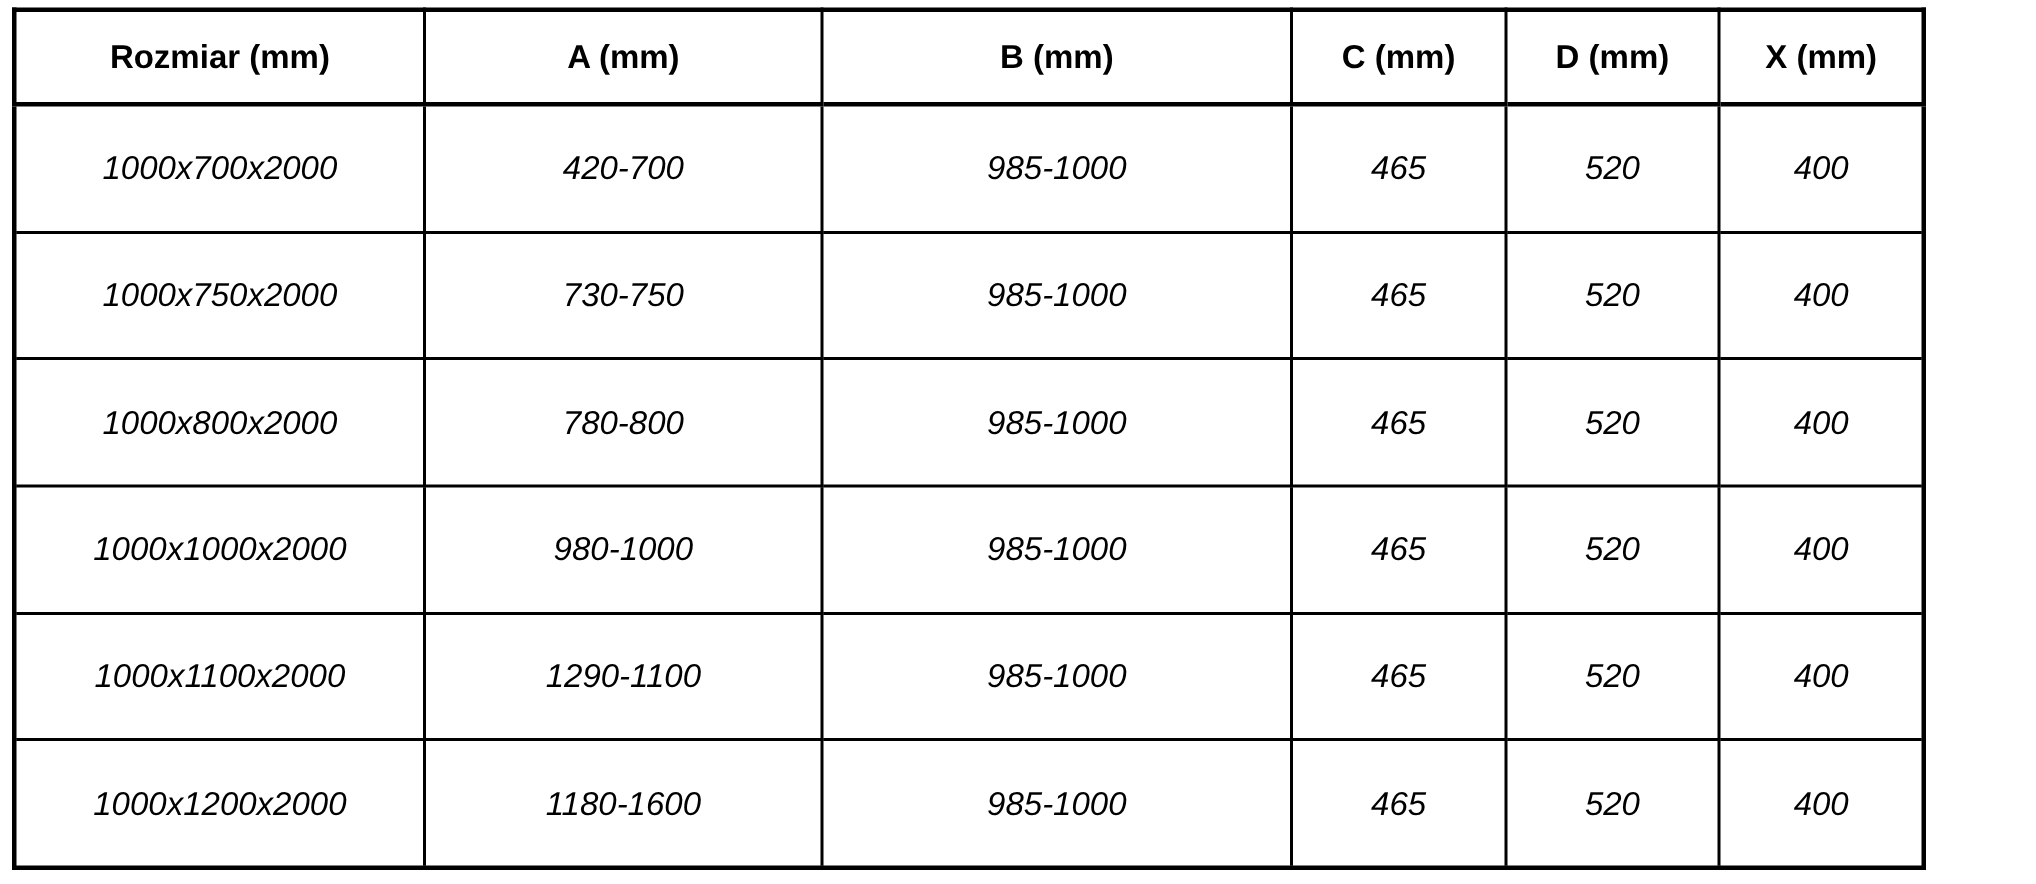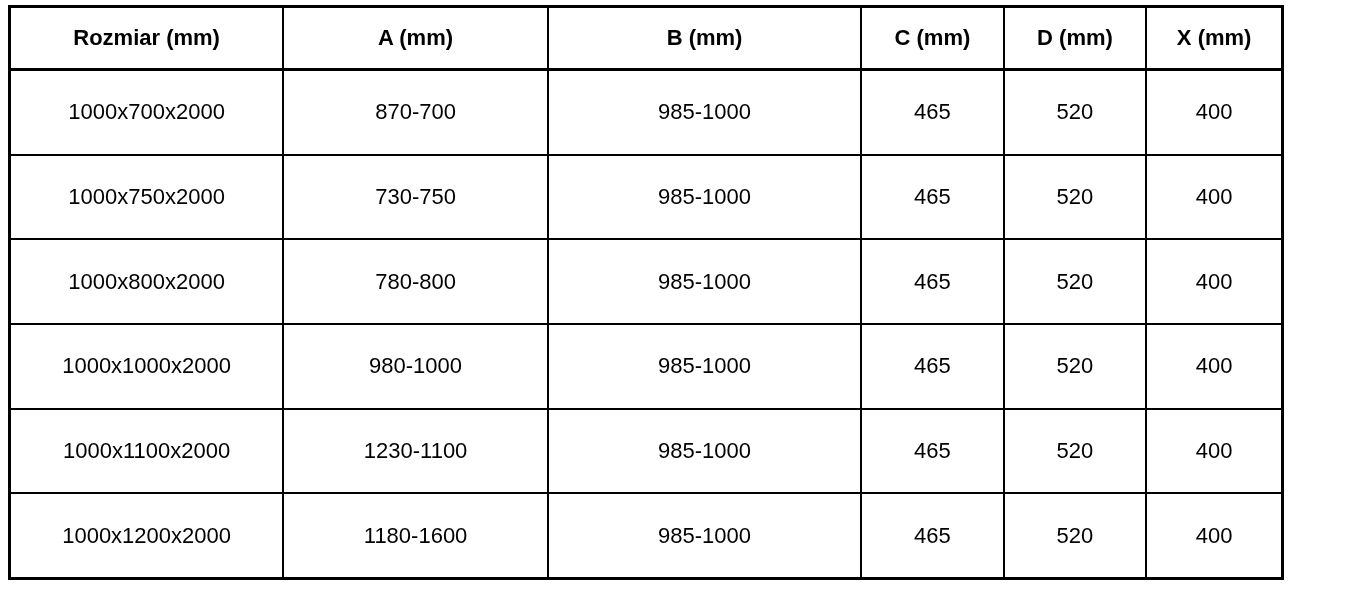--- a/index.html
+++ b/index.html
@@ -34,20 +34,21 @@
     white-space: nowrap;
   }
   table.spec-table thead th {
     font-weight: bold;
     border-bottom-width: 3px;
     height: 60px;
   }
   table.spec-table tbody td {
     font-weight: normal;
     height: 62px;
+    font-style: italic;
   }
   col.c-rozmiar { width: 21.5%; }
   col.c-a       { width: 20.8%; }
   col.c-b       { width: 24.6%; }
   col.c-c       { width: 11.2%; }
   col.c-d       { width: 11.2%; }
   col.c-x       { width: 10.7%; }
 </style>
 </head>
 <body>
@@ -68,21 +69,21 @@
         <th>A (mm)</th>
         <th>B (mm)</th>
         <th>C (mm)</th>
         <th>D (mm)</th>
         <th>X (mm)</th>
       </tr>
     </thead>
     <tbody>
         <tr>
           <td>1000x700x2000</td>
-          <td>870-700</td>
+          <td>420-700</td>
           <td>985-1000</td>
           <td>465</td>
           <td>520</td>
           <td>400</td>
         </tr>
         <tr>
           <td>1000x750x2000</td>
           <td>730-750</td>
           <td>985-1000</td>
           <td>465</td>
@@ -100,21 +101,21 @@
         <tr>
           <td>1000x1000x2000</td>
           <td>980-1000</td>
           <td>985-1000</td>
           <td>465</td>
           <td>520</td>
           <td>400</td>
         </tr>
         <tr>
           <td>1000x1100x2000</td>
-          <td>1230-1100</td>
+          <td>1290-1100</td>
           <td>985-1000</td>
           <td>465</td>
           <td>520</td>
           <td>400</td>
         </tr>
         <tr>
           <td>1000x1200x2000</td>
           <td>1180-1600</td>
           <td>985-1000</td>
           <td>465</td>

